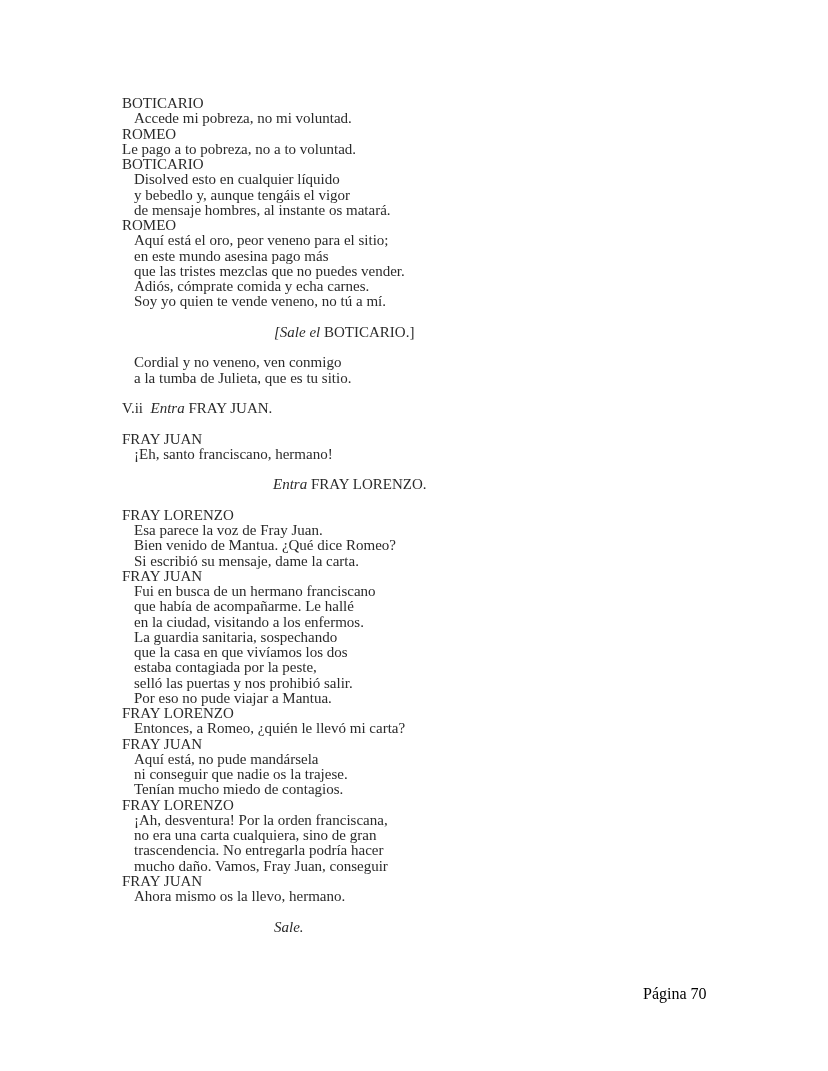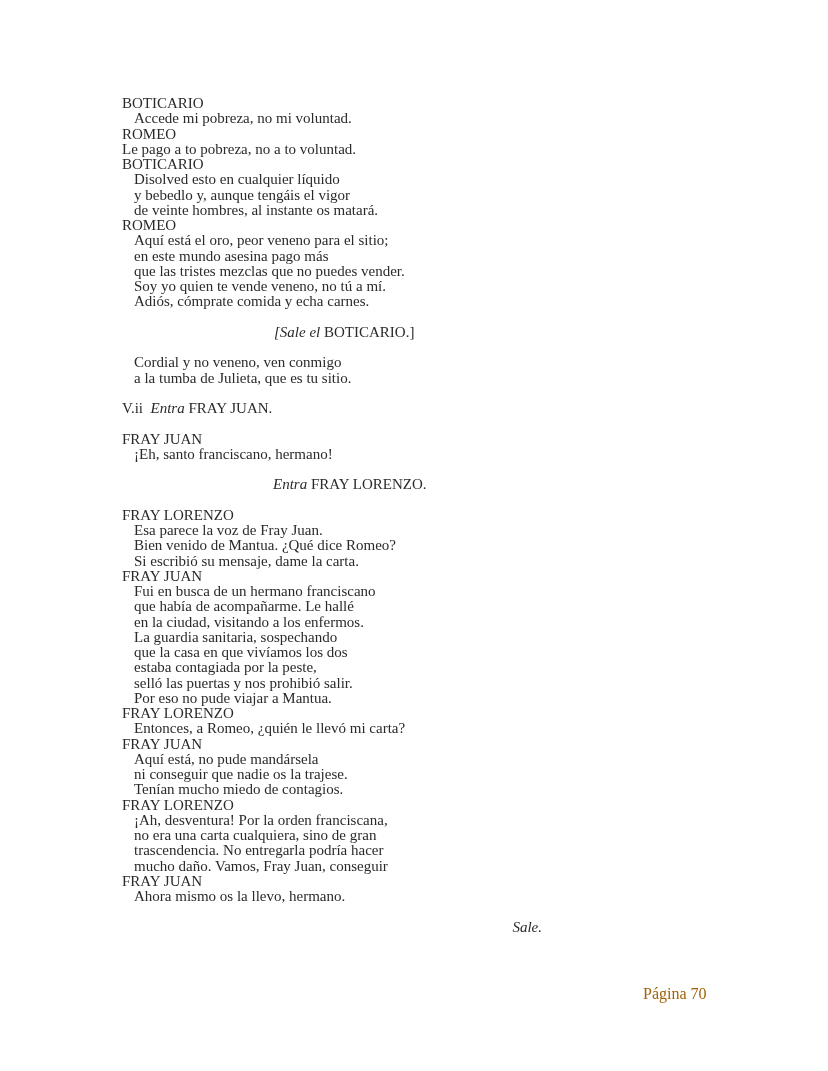--- a/index.html
+++ b/index.html
@@ -8,41 +8,41 @@
   .text { position:absolute; left:122px; top:96px; width:420px;
           font-family:"Liberation Serif","DejaVu Serif",serif; font-size:15px;
           line-height:15.25px; color:#2a2a2a; }
   .line { white-space:nowrap; height:15.25px; }
   .speaker { padding-left:0; }
   .verse { padding-left:12px; }
   .prose { padding-left:0; }
   .blank { height:15.25px; }
   i, em { font-style:italic; }
   .page-number { position:absolute; left:643px; top:985px;
-          font-family:"Liberation Serif","DejaVu Serif",serif; font-size:16px; color:#a16207; white-space:nowrap; }
+          font-family:"Liberation Serif","DejaVu Serif",serif; font-size:16px; color:#000000; white-space:nowrap; }
 </style>
 </head>
 <body>
 
 <div class="page">
   <div class="text" id="text-block">
       <div class="line speaker">BOTICARIO</div>
       <div class="line verse">Accede mi pobreza, no mi voluntad.</div>
       <div class="line speaker">ROMEO</div>
       <div class="line prose">Le pago a to pobreza, no a to voluntad.</div>
       <div class="line speaker">BOTICARIO</div>
       <div class="line verse">Disolved esto en cualquier líquido</div>
       <div class="line verse">y bebedlo y, aunque tengáis el vigor</div>
-      <div class="line verse">de veinte hombres, al instante os matará.</div>
+      <div class="line verse">de mensaje hombres, al instante os matará.</div>
       <div class="line speaker">ROMEO</div>
       <div class="line verse">Aquí está el oro, peor veneno para el sitio;</div>
       <div class="line verse">en este mundo asesina pago más</div>
       <div class="line verse">que las tristes mezclas que no puedes vender.</div>
+      <div class="line verse">Adiós, cómprate comida y echa carnes.</div>
       <div class="line verse">Soy yo quien te vende veneno, no tú a mí.</div>
-      <div class="line verse">Adiós, cómprate comida y echa carnes.</div>
       <div class="line blank"></div>
       <div class="line stage" style="padding-left: 152px;"><i>[Sale el</i><span style="white-space: pre;"> BOTICARIO.]</span></div>
       <div class="line blank"></div>
       <div class="line verse">Cordial y no veneno, ven conmigo</div>
       <div class="line verse">a la tumba de Julieta, que es tu sitio.</div>
       <div class="line blank"></div>
       <div class="line scene"><span style="white-space: pre;">V.ii  </span><i>Entra</i><span style="white-space: pre;"> FRAY JUAN.</span></div>
       <div class="line blank"></div>
       <div class="line speaker">FRAY JUAN</div>
       <div class="line verse">¡Eh, santo franciscano, hermano!</div>
@@ -69,16 +69,16 @@
       <div class="line verse">ni conseguir que nadie os la trajese.</div>
       <div class="line verse">Tenían mucho miedo de contagios.</div>
       <div class="line speaker">FRAY LORENZO</div>
       <div class="line verse">¡Ah, desventura! Por la orden franciscana,</div>
       <div class="line verse">no era una carta cualquiera, sino de gran</div>
       <div class="line verse">trascendencia. No entregarla podría hacer</div>
       <div class="line verse">mucho daño. Vamos, Fray Juan, conseguir</div>
       <div class="line speaker">FRAY JUAN</div>
       <div class="line verse">Ahora mismo os la llevo, hermano.</div>
       <div class="line blank"></div>
-      <div class="line stage" style="padding-left: 152px; text-align: right;"><i>Sale.</i></div>
+      <div class="line stage" style="padding-left: 152px;"><i>Sale.</i></div>
     </div>
   <div class="page-number">Página 70</div>
 </div>
 
 </body></html>

